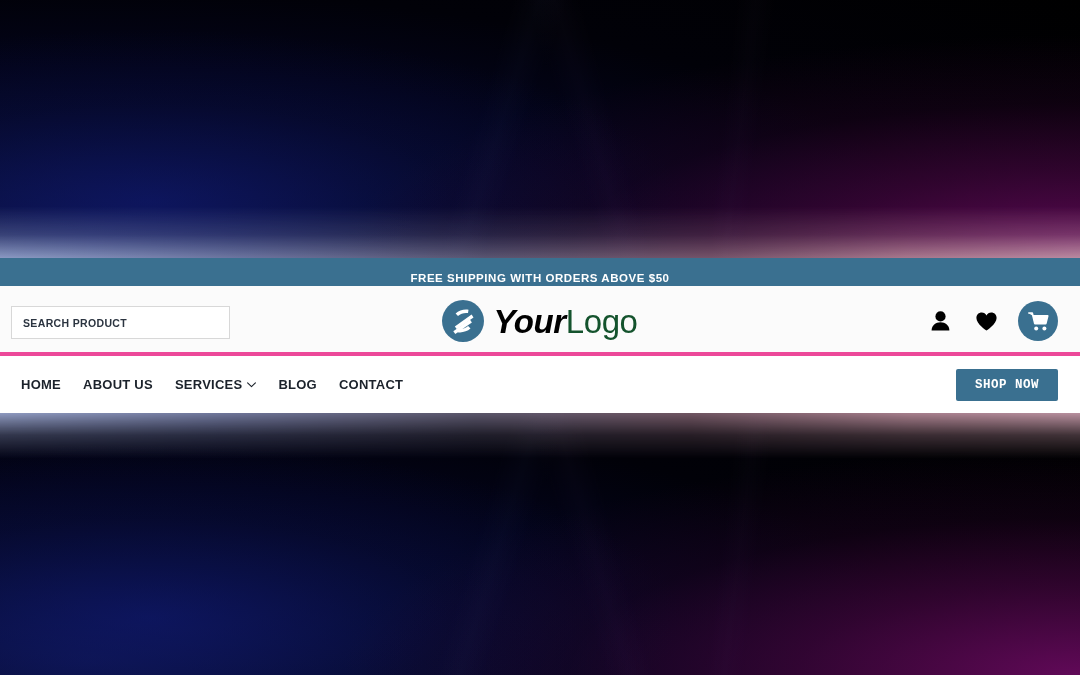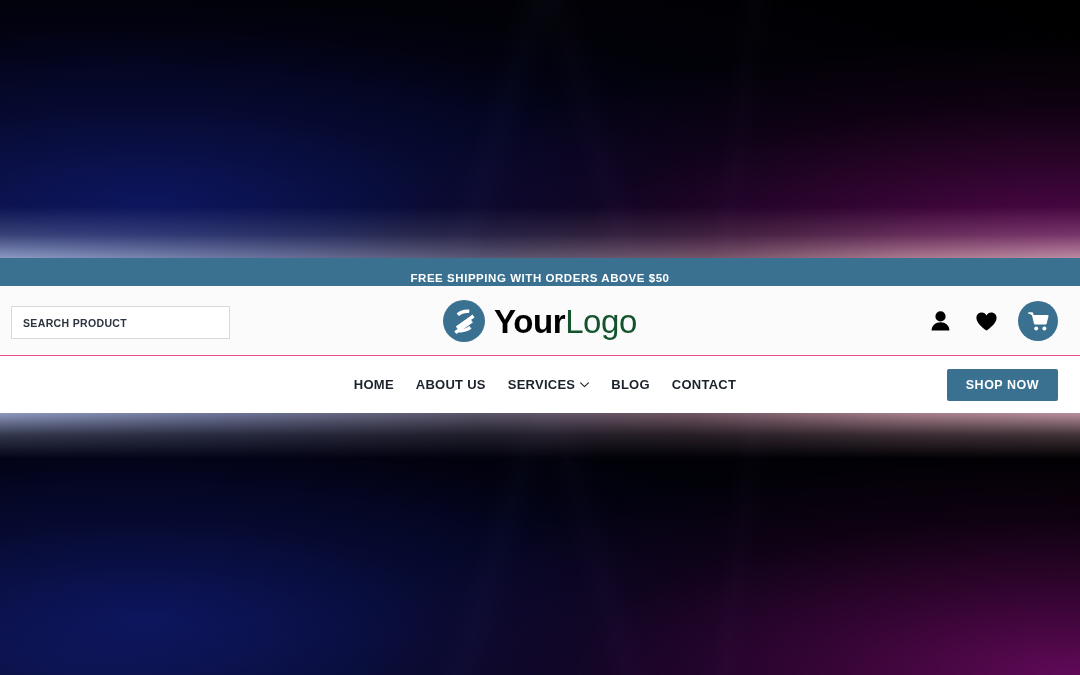--- a/index.html
+++ b/index.html
@@ -70,21 +70,21 @@
     font-weight:bold;
     letter-spacing:.55px;
     text-transform:uppercase;
     white-space:nowrap;
   }
 
   
   #logo-bar {
     position:absolute; top:286px; left:0; width:1080px; height:70px;
     background:#fbfbfb;
-    border-bottom:1px solid #ec4899;
+    border-bottom:4px solid #ec4899;
   }
 
   #search-product-input {
     position:absolute; left:11px; top:20px;
     width:219px; height:33px;
     background:#ffffff;
     border:1px solid #d8d8d8;
     padding:0 11px;
     font-family:"Liberation Sans", sans-serif;
     font-size:10.5px;
@@ -101,21 +101,21 @@
 
   #brand-logo {
     position:absolute; left:0; right:0; top:0; height:70px;
     display:flex; align-items:center; justify-content:center; gap:9px;
     pointer-events:none;
   }
   #brand-logo .mark { width:42px; height:42px; display:block; flex:0 0 auto; }
   #brand-logo .wordmark {
     font-size:33px; line-height:1; letter-spacing:-.4px; white-space:nowrap;
   }
-  #brand-logo .wordmark .w1 { color:#000000; font-weight:bold; }
+  #brand-logo .wordmark .w1 { color:#000000; font-weight:bold;font-style:italic; }
   #brand-logo .wordmark .w2 { color:#14532d; font-weight:normal; }
 
   #header-actions {
     position:absolute; right:22px; top:0; height:70px;
     display:flex; align-items:center; gap:22px;
   }
   #header-actions .icon-btn {
     width:24px; height:24px; display:flex; align-items:center; justify-content:center;
     cursor:pointer; background:none; border:none; padding:0;
   }
@@ -126,21 +126,21 @@
     display:flex; align-items:center; justify-content:center;
     cursor:pointer; border:none; padding:0;
     margin-left:-2px;
   }
   #cart-button svg { display:block; fill:#ffffff; }
 
   
   #main-nav-bar {
     position:absolute; top:356px; left:0; width:1080px; height:57px;
     background:#ffffff;
-    display:flex; align-items:center;justify-content:center;
+    display:flex; align-items:center;
   }
   #primary-nav {
     display:flex; align-items:center; gap:0;
     padding-left:10px;
     list-style:none;
   }
   #primary-nav li { display:flex; align-items:center; }
   #primary-nav .nav-link {
     display:flex; align-items:center; gap:5px;
     padding:6px 11px;
@@ -154,21 +154,21 @@
     cursor:pointer;
   }
   .chev { width:9px; height:6px; display:block; flex:0 0 auto; }
   .chev svg { display:block; }
 
   #shop-now-button {
     position:absolute; right:22px; top:50%; transform:translateY(-50%);
     height:32px; padding:0 19px;
     background:#3a7090;
     color:#ffffff;
-    font-family:Liberation Sans, sans-serif;
+    font-family:Liberation Mono, monospace;
     font-size:12.5px; font-weight:bold; letter-spacing:.5px;
     text-transform:uppercase;
     border:none; border-radius:2px;
     display:flex; align-items:center; justify-content:center;
     cursor:pointer; white-space:nowrap;
   }
 </style>
 </head>
 <body>
 

